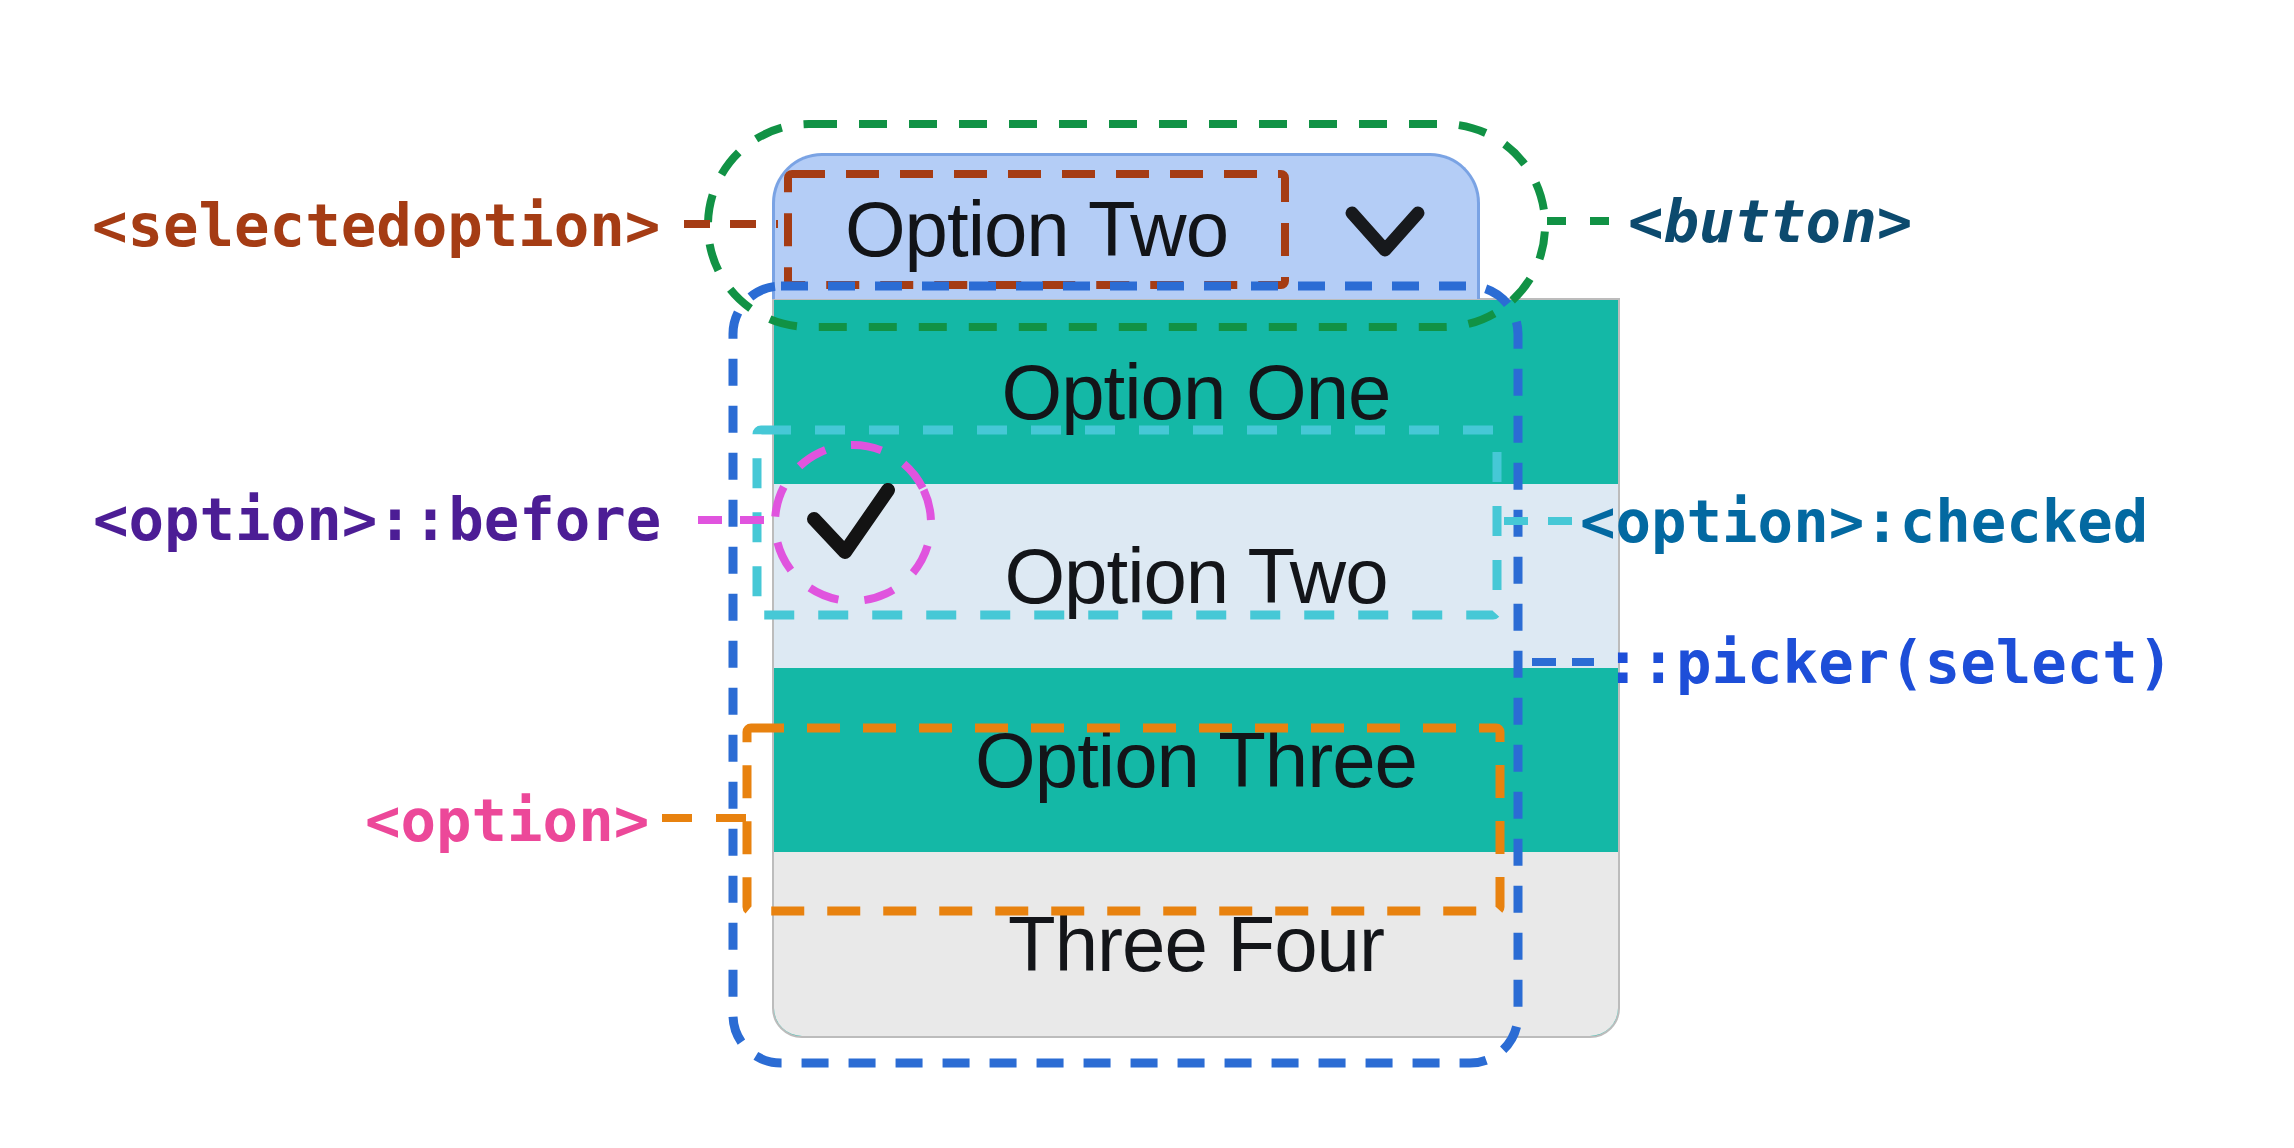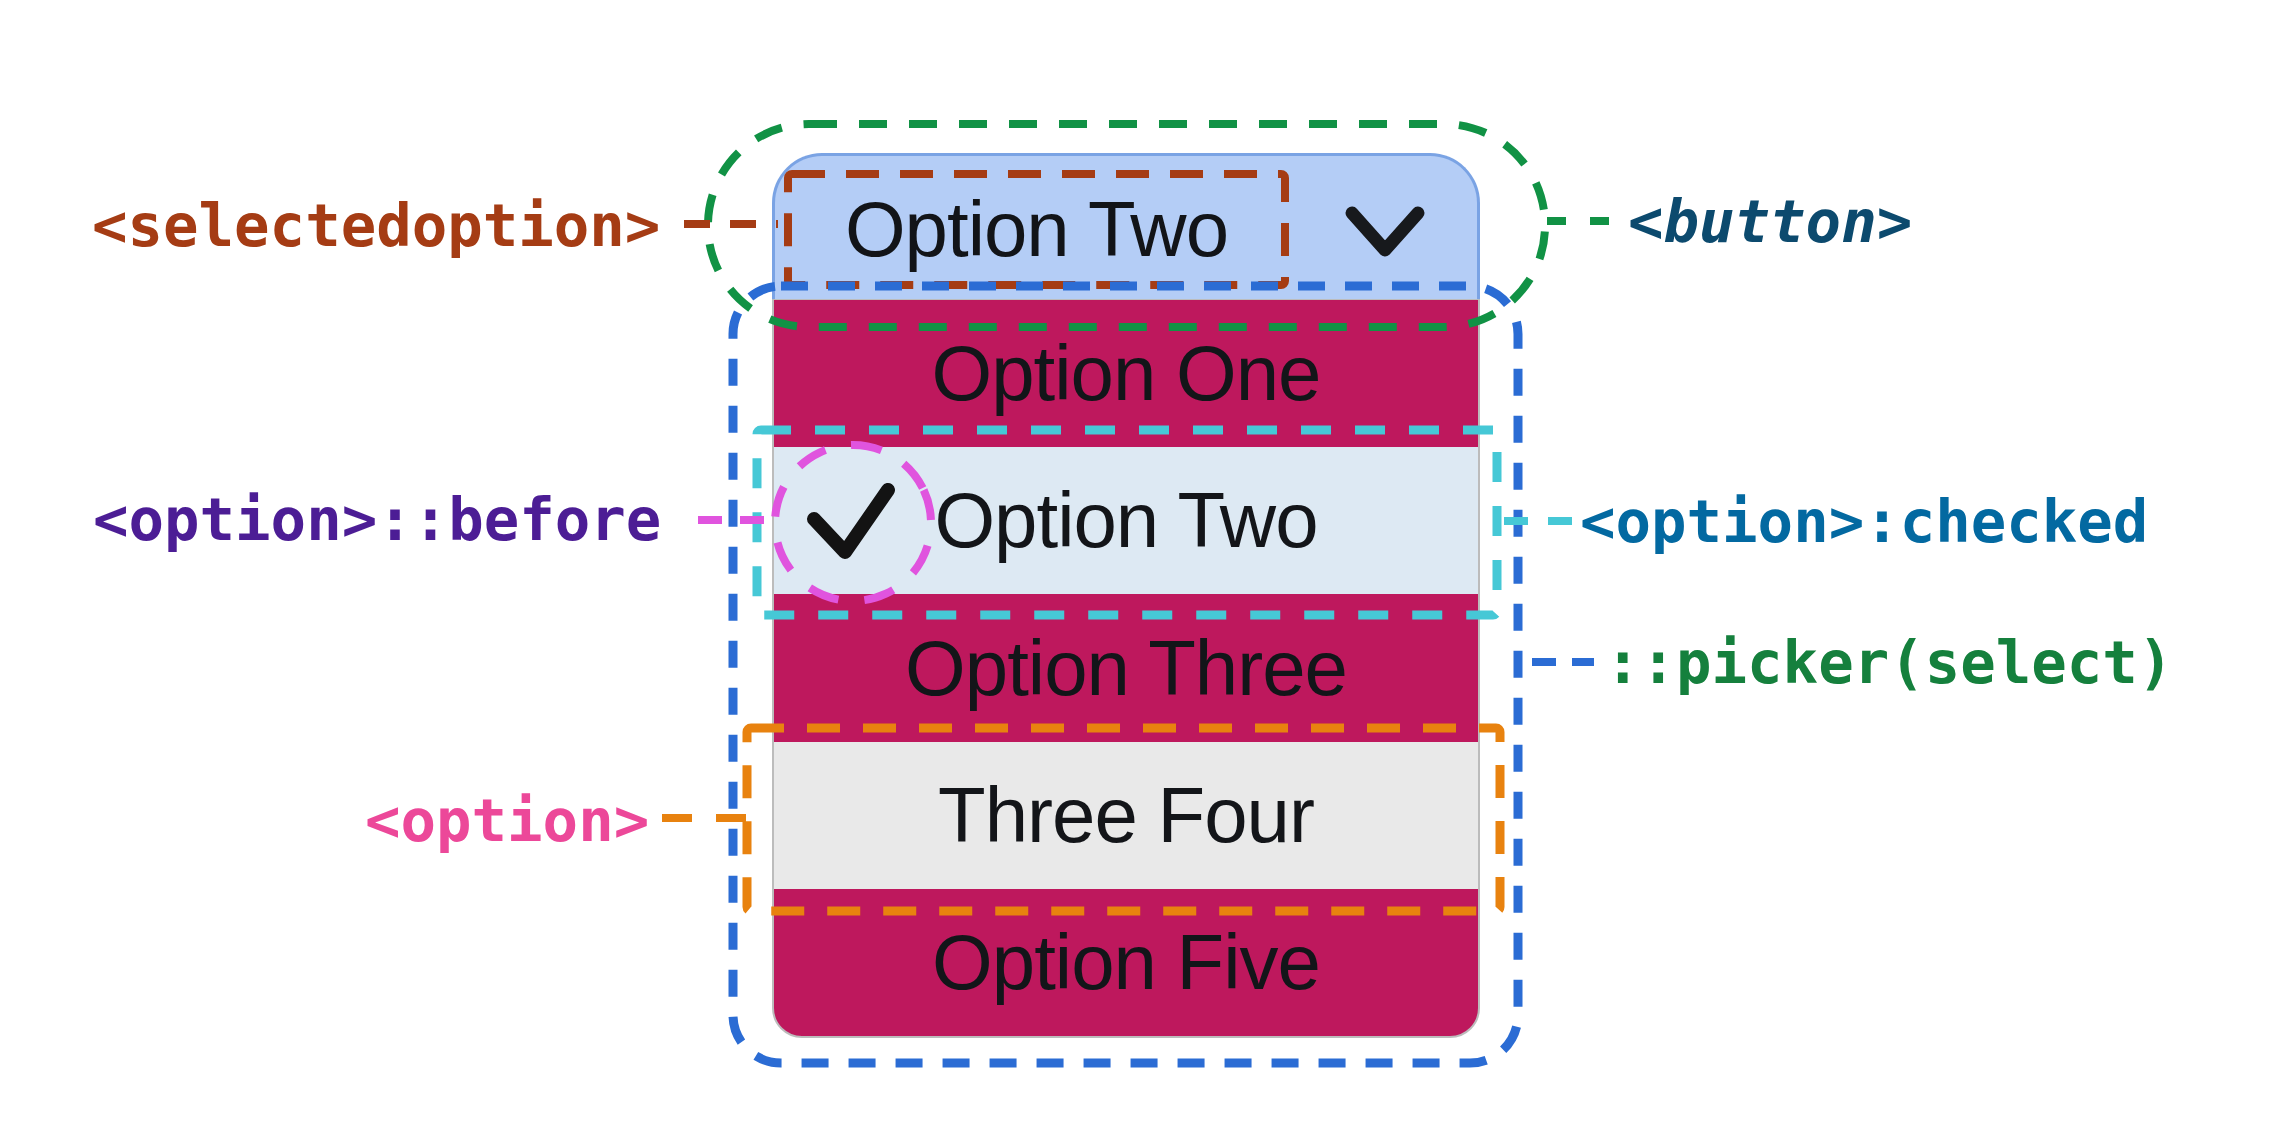--- a/index.html
+++ b/index.html
@@ -25,22 +25,22 @@
   }
   .select-button-label {
     left: 788px; top: 174px; width: 497px; height: 111px;
     display: flex; align-items: center; justify-content: center;
     font-size: 78px; letter-spacing: -1px; color: #121418;
     z-index: 3;
   }
   .chevron-svg { left: 1342px; top: 204px; z-index: 3; }
 
   .picker-panel {
-    left: 772px; top: 298px; width: 708px; height: 740px;
-    background: #be185d;
+    left: 772px; top: 298px; width: 848px; height: 740px;
+    background: #14b8a6;
     border: 2px solid #bcbcbc;
     border-radius: 0 0 30px 30px;
     display: flex; flex-direction: column;
     overflow: hidden;
     z-index: 1;
   }
   .option-row {
     flex: 1;
     display: flex; align-items: center; justify-content: center;
     font-size: 78px; letter-spacing: -1px; color: #131519;
@@ -61,21 +61,21 @@
     font-size: 59px;
     line-height: 59px;
     white-space: pre;
     z-index: 7;
     text-align: center;
   }
   .lbl-selectedoption { left: 92px;   top: 196px; color: #a53c14; }
   .lbl-button         { left: 1628px; top: 192px; color: #0c4a6e; font-style: italic; }
   .lbl-option-before  { left: 93px;   top: 490px; color: #4c1d95; }
   .lbl-option-checked { left: 1580px; top: 492px; color: #0369a1; }
-  .lbl-picker         { left: 1605px; top: 633px; color: #15803d; }
+  .lbl-picker         { left: 1605px; top: 633px; color: #1d4ed8; }
   .lbl-option         { left: 365px;  top: 791px; color: #ec4899; }
 
   
   .conn { height: 8px; z-index: 7; }
   .conn-selectedoption { left: 684px;  top: 220px; width: 94px;
     background: repeating-linear-gradient(90deg,#a53c14 0 26px,transparent 26px 46px); }
   .conn-button { left: 1547px; top: 217px; width: 66px;
     background: repeating-linear-gradient(90deg,#119245 0 19px,transparent 19px 43px); }
   .conn-option-before { left: 698px; top: 516px; width: 74px;
     background: repeating-linear-gradient(90deg,#e054de 0 24px,transparent 24px 42px); }
@@ -102,23 +102,20 @@
       <span>Option One</span>
     </div>
     <div class="option-row checked-row">
       <span>Option Two</span>
     </div>
     <div class="option-row">
       <span>Option Three</span>
     </div>
     <div class="option-row hover-row">
       <span>Three Four</span>
-    </div>
-    <div class="option-row">
-      <span>Option Five</span>
     </div>
   </div>
 
   <svg class="abs check-svg" width="96" height="86" viewBox="0 0 96 86">
     <path d="M10 39 L41 72 L84 10" fill="none" stroke="#131313" stroke-width="14" stroke-linecap="round" stroke-linejoin="round"></path>
   </svg>
 
   <svg class="abs circle-svg anno-box" width="176" height="176" viewBox="0 0 176 176">
     <circle cx="88" cy="88" r="78" fill="none" stroke="#e054de" stroke-width="8" stroke-dasharray="31 26" transform="rotate(-25 88 88)"></circle>
   </svg>

